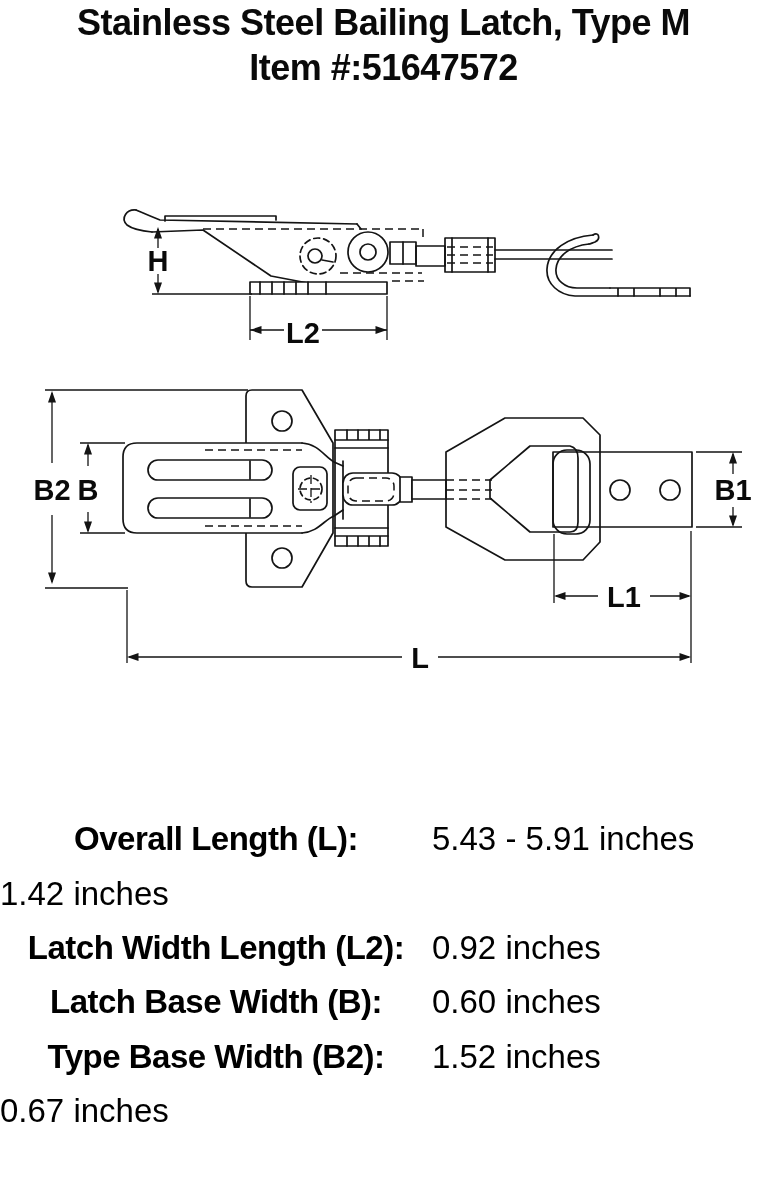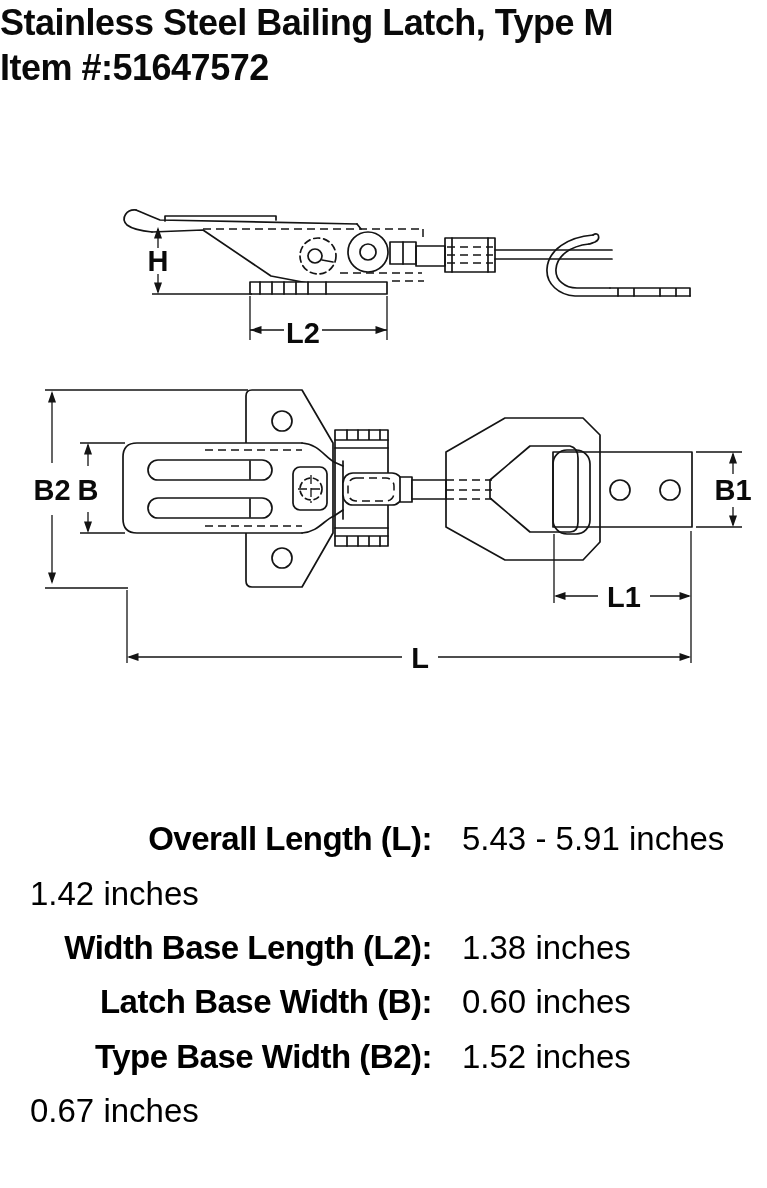--- a/index.html
+++ b/index.html
@@ -1,29 +1,29 @@
 <!DOCTYPE html>
 <html><head>
 <meta charset="utf-8">
 <style>
   * { margin: 0; padding: 0; box-sizing: border-box; }
   html, body { width: 767px; height: 1188px; background: #ffffff; overflow: hidden; }
   body { font-family: "Liberation Sans", sans-serif; color: #000; position: relative; }
 
-  .title-block { position: absolute; top: 0; left: 0; width: 767px; text-align: left; }
+  .title-block { position: absolute; top: 0; left: 0; width: 767px; text-align: center; }
   .title-line { font-weight: bold; font-size: 36px; line-height: 45px; color: #0a0a0a; letter-spacing: -0.5px; }
 
   .drawing-wrap { position: absolute; top: 140px; left: 0; width: 767px; height: 560px; }
   svg { display: block; }
   svg text { font-family: "Liberation Sans", sans-serif; font-weight: bold; font-size: 29px; fill: #0a0a0a; }
 
   .spec-table { position: absolute; top: 812px; left: 0; width: 767px; }
   .spec-row { display: flex; height: 54.4px; align-items: center; }
-  .spec-label { width: 432px; text-align: right; font-weight: bold; font-size: 33px; letter-spacing: -0.5px; white-space: nowrap; }
-  .spec-value { margin-left: 30px; font-size: 33px; white-space: nowrap; }
+  .spec-label { width: 432px; text-align: center; font-weight: bold; font-size: 33px; letter-spacing: -0.5px; white-space: nowrap; }
+  .spec-value { font-size: 33px; white-space: nowrap; }
 
   .obj  { stroke: #141414; stroke-width: 1.7; fill: none; stroke-linejoin: round; stroke-linecap: round; }
   .objf { stroke: #141414; stroke-width: 1.7; fill: #ffffff; stroke-linejoin: round; }
   .fill-only { fill: #ffffff; stroke: none; }
   .hid  { stroke: #141414; stroke-width: 1.5; fill: none; stroke-dasharray: 8 5; }
   .dim  { stroke: #141414; stroke-width: 1.3; fill: none; }
   .arr  { fill: #141414; stroke: none; }
 </style>
 </head>
 <body>
@@ -161,22 +161,22 @@
 
 <div class="spec-table">
   <div class="spec-row">
     <div class="spec-label">Overall Length (L):</div>
     <div class="spec-value">5.43 - 5.91 inches</div>
   </div>
   <div class="spec-row">
     <div class="spec-value">1.42 inches</div>
   </div>
   <div class="spec-row">
-    <div class="spec-label">Width Base Length (L2):</div>
-    <div class="spec-value">1.38 inches</div>
+    <div class="spec-label">Latch Width Length (L2):</div>
+    <div class="spec-value">0.92 inches</div>
   </div>
   <div class="spec-row">
     <div class="spec-label">Latch Base Width (B):</div>
     <div class="spec-value">0.60 inches</div>
   </div>
   <div class="spec-row">
     <div class="spec-label">Type Base Width (B2):</div>
     <div class="spec-value">1.52 inches</div>
   </div>
   <div class="spec-row">

